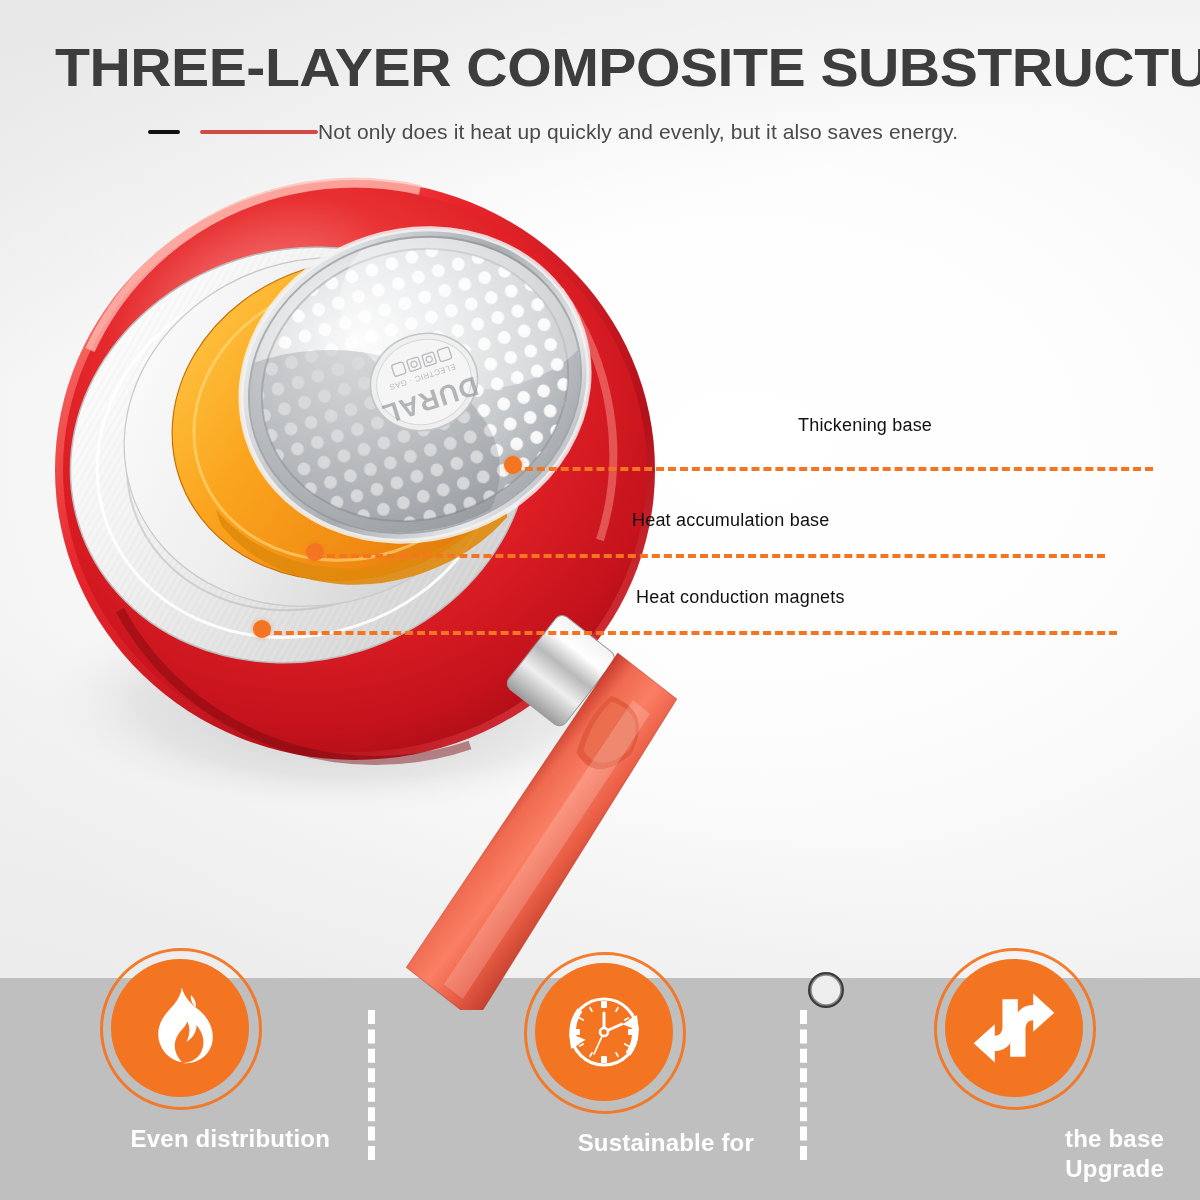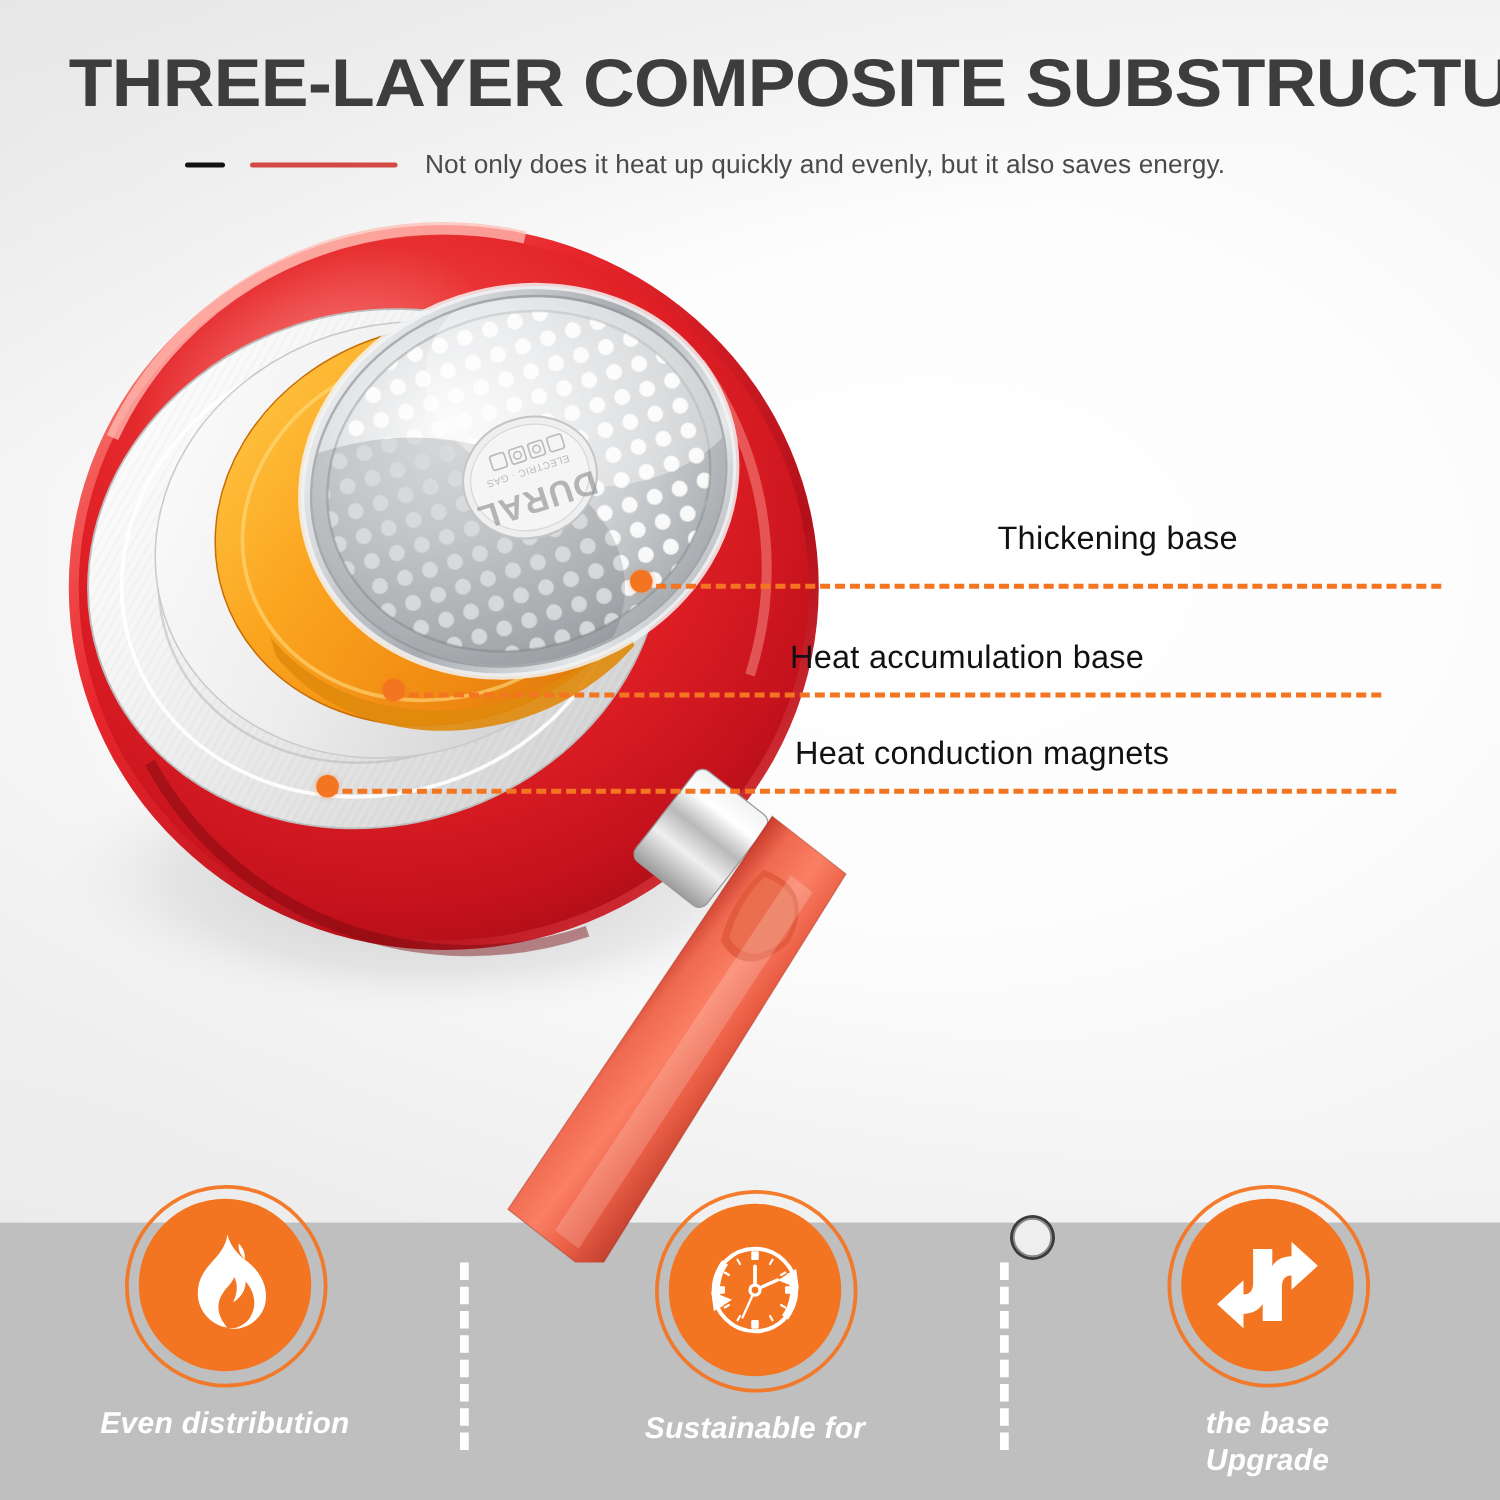--- a/index.html
+++ b/index.html
@@ -33,41 +33,41 @@
     font-size:54px;line-height:58px;
     font-weight:bold;color:#3d3d3d;
     letter-spacing:-0.5px;
     transform:scaleX(1.06);transform-origin:left center;
     white-space:nowrap;
   }
   .subrow{position:absolute;left:148px;top:120px;height:24px;display:flex;align-items:center;}
   .rule-black{width:32px;height:4px;background:#111;border-radius:2px;}
   .rule-red{width:118px;height:4px;background:#d24a43;border-radius:2px;margin-left:20px;}
   .subtitle{
-    margin-left:22px;font-size:21px;color:#4a4a4a;
+    font-size:21px;color:#4a4a4a;
     white-space:nowrap;letter-spacing:.1px;
   }
 
   
   .pan-wrap{position:absolute;left:0;top:0;width:1200px;height:1010px;}
 
   
   .callout-label{
-    position:absolute;font-size:26px;color:#111;white-space:nowrap;letter-spacing:.2px;
+    position:absolute;font-size:18px;color:#111;white-space:nowrap;letter-spacing:.2px;
   }
   .dash-line{
     position:absolute;height:0;border-top:4px dashed #f37521;
   }
   .dot{
     position:absolute;width:18px;height:18px;border-radius:50%;
     background:#f37521;box-shadow:0 0 4px rgba(243,117,33,.5);
   }
 
   
-  .feature{position:absolute;width:300px;text-align:center;font-style:italic;}
+  .feature{position:absolute;width:300px;text-align:right;}
   .badge{
     position:relative;width:160px;height:160px;margin:0 auto;
   }
   .badge .ring{
     position:absolute;left:0;top:0;width:156px;height:156px;
     border:3px solid #f37521;border-radius:50%;opacity:.95;
   }
   .badge .disc{
     position:absolute;left:11px;top:11px;width:138px;height:138px;
     border-radius:50%;background:#f37521;

